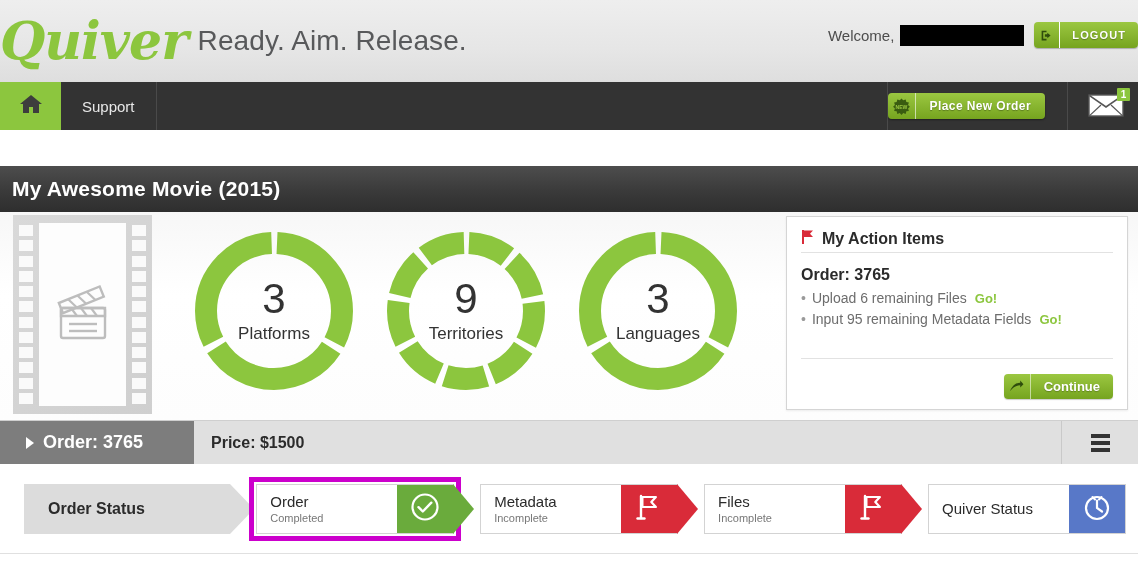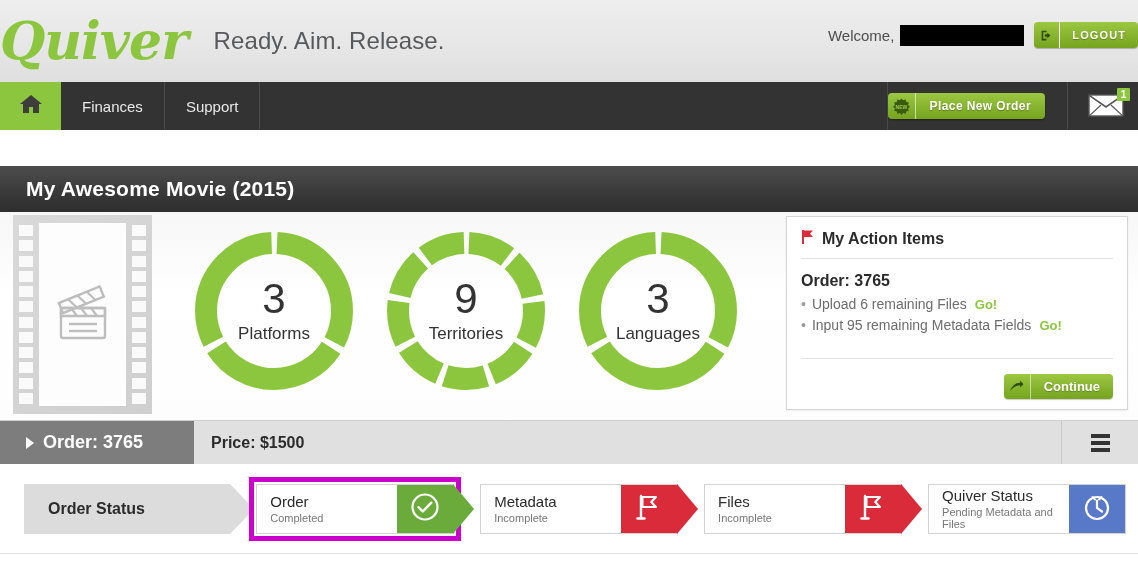--- a/index.html
+++ b/index.html
@@ -26,23 +26,23 @@
     font-style: italic;
     font-weight: 700;
     font-size: 52px;
     color: #8cc63e;
     letter-spacing: -1px;
     margin-left: -4px;
     line-height: 58px;
     padding-left: 4px;
   }
   .tagline {
-    font-size: 24px;
+    font-size: 28px;
     color: #58595b;
-    margin-left: 26px;
+    margin-left: 10px;
     letter-spacing: 0.1px;
   }
   .header-right {
     position: absolute;
     right: 0;
     top: 22px;
     display: flex;
     align-items: center;
   }
   .welcome-label {
@@ -163,21 +163,21 @@
     border-radius: 1px;
   }
 
   
   .title-gap { height: 36px; background: #ffffff; }
   .title-bar {
     height: 46px;
     background: linear-gradient(to bottom, #4d4d4d 0%, #3a3a3a 55%, #2e2e2e 100%);
     display: flex;
     align-items: center;
-    padding-left: 26px;
+    padding-left: 12px;
   }
   .title-bar h1 {
     color: #ffffff;
     font-size: 21px;
     font-weight: 700;
     letter-spacing: .2px;
   }
 
   
   .dashboard {
@@ -253,21 +253,21 @@
     box-shadow: 0 1px 2px rgba(0,0,0,.07);
     padding: 12px 14px 10px 14px;
     height: 194px;
     display: flex;
     flex-direction: column;
   }
   .ap-head {
     display: flex;
     align-items: center;
     gap: 7px;
-    padding-bottom: 9px;
+    padding-bottom: 3px;
     border-bottom: 1px solid #e2e2e2;
   }
   .ap-head-title { font-size: 16px; font-weight: 700; color: #2b2b2b; }
   .ap-order { font-size: 16px; font-weight: 700; color: #2b2b2b; margin: 13px 0 4px; }
   .ap-list { list-style: none; }
   .ap-list li {
     font-size: 14px;
     color: #6d6d6d;
     line-height: 20px;
     display: flex;
@@ -459,21 +459,20 @@
 
 <div class="navbar">
   <div class="nav-home">
     <span>
       <svg width="24" height="22" viewBox="0 0 24 22">
         <path d="M12 2 L23 11 h-3 v9 h-6 v-6 h-4 v6 H4 v-9 H1 z" fill="#3d3d3d"></path>
       </svg>
     </span>
   </div>
 
-  <div class="nav-item">Finances</div>
   <div class="nav-item">Support</div>
   <div class="nav-spacer"></div>
 
   <div class="nav-right">
     <div class="place-order-group">
       <div class="place-order-icon">
         <svg width="17" height="17" viewBox="0 0 20 20">
           <path d="M10 0.5 l2 2.2 l2.9-1 l.8 3 l3 .5 l-1 2.9 l2.2 2.1 l-2.2 2.1 l1 2.9 l-3 .5 l-.8 3 l-2.9-1 l-2 2.2 l-2-2.2 l-2.9 1 l-.8-3 l-3-.5 l1-2.9 L.1 10.2 l2.2-2.1 l-1-2.9 l3-.5 l.8-3 l2.9 1 z" fill="#3a5c10"></path>
           <text x="10" y="13" font-size="6" fill="#9bc741" text-anchor="middle" font-family="Liberation Sans, sans-serif" font-weight="bold">NEW</text>
         </svg>
@@ -696,21 +695,20 @@
           <path d="M1.5 25.5 h7" stroke="#ffffff" stroke-width="2.4" fill="none" stroke-linecap="round"></path>
           <path d="M6.4 4 h13.5 l-4.6 5 l4.6 5 H6.4 z" fill="none" stroke="#ffffff" stroke-width="2.2" stroke-linejoin="round"></path>
         </svg>
       </span>
     </div>
   </div>
 
   <div class="step no-arrow">
     <div class="step-text">
       <span class="step-title">Quiver Status</span>
-      <span class="step-sub">Pending Metadata and Files</span>
     </div>
     <div class="step-badge badge-blue">
       <span>
         <svg width="30" height="30" viewBox="0 0 30 30">
           <circle cx="15" cy="16" r="11" fill="none" stroke="#ffffff" stroke-width="2.2"></circle>
           <path d="M15 8.5 v7.5 l5 3.5" fill="none" stroke="#ffffff" stroke-width="2.2" stroke-linecap="round"></path>
           <path d="M10.5 5 l2.5 2.5 M19.5 5 l-2.5 2.5" stroke="#ffffff" stroke-width="2" stroke-linecap="round"></path>
         </svg>
       </span>
     </div>

